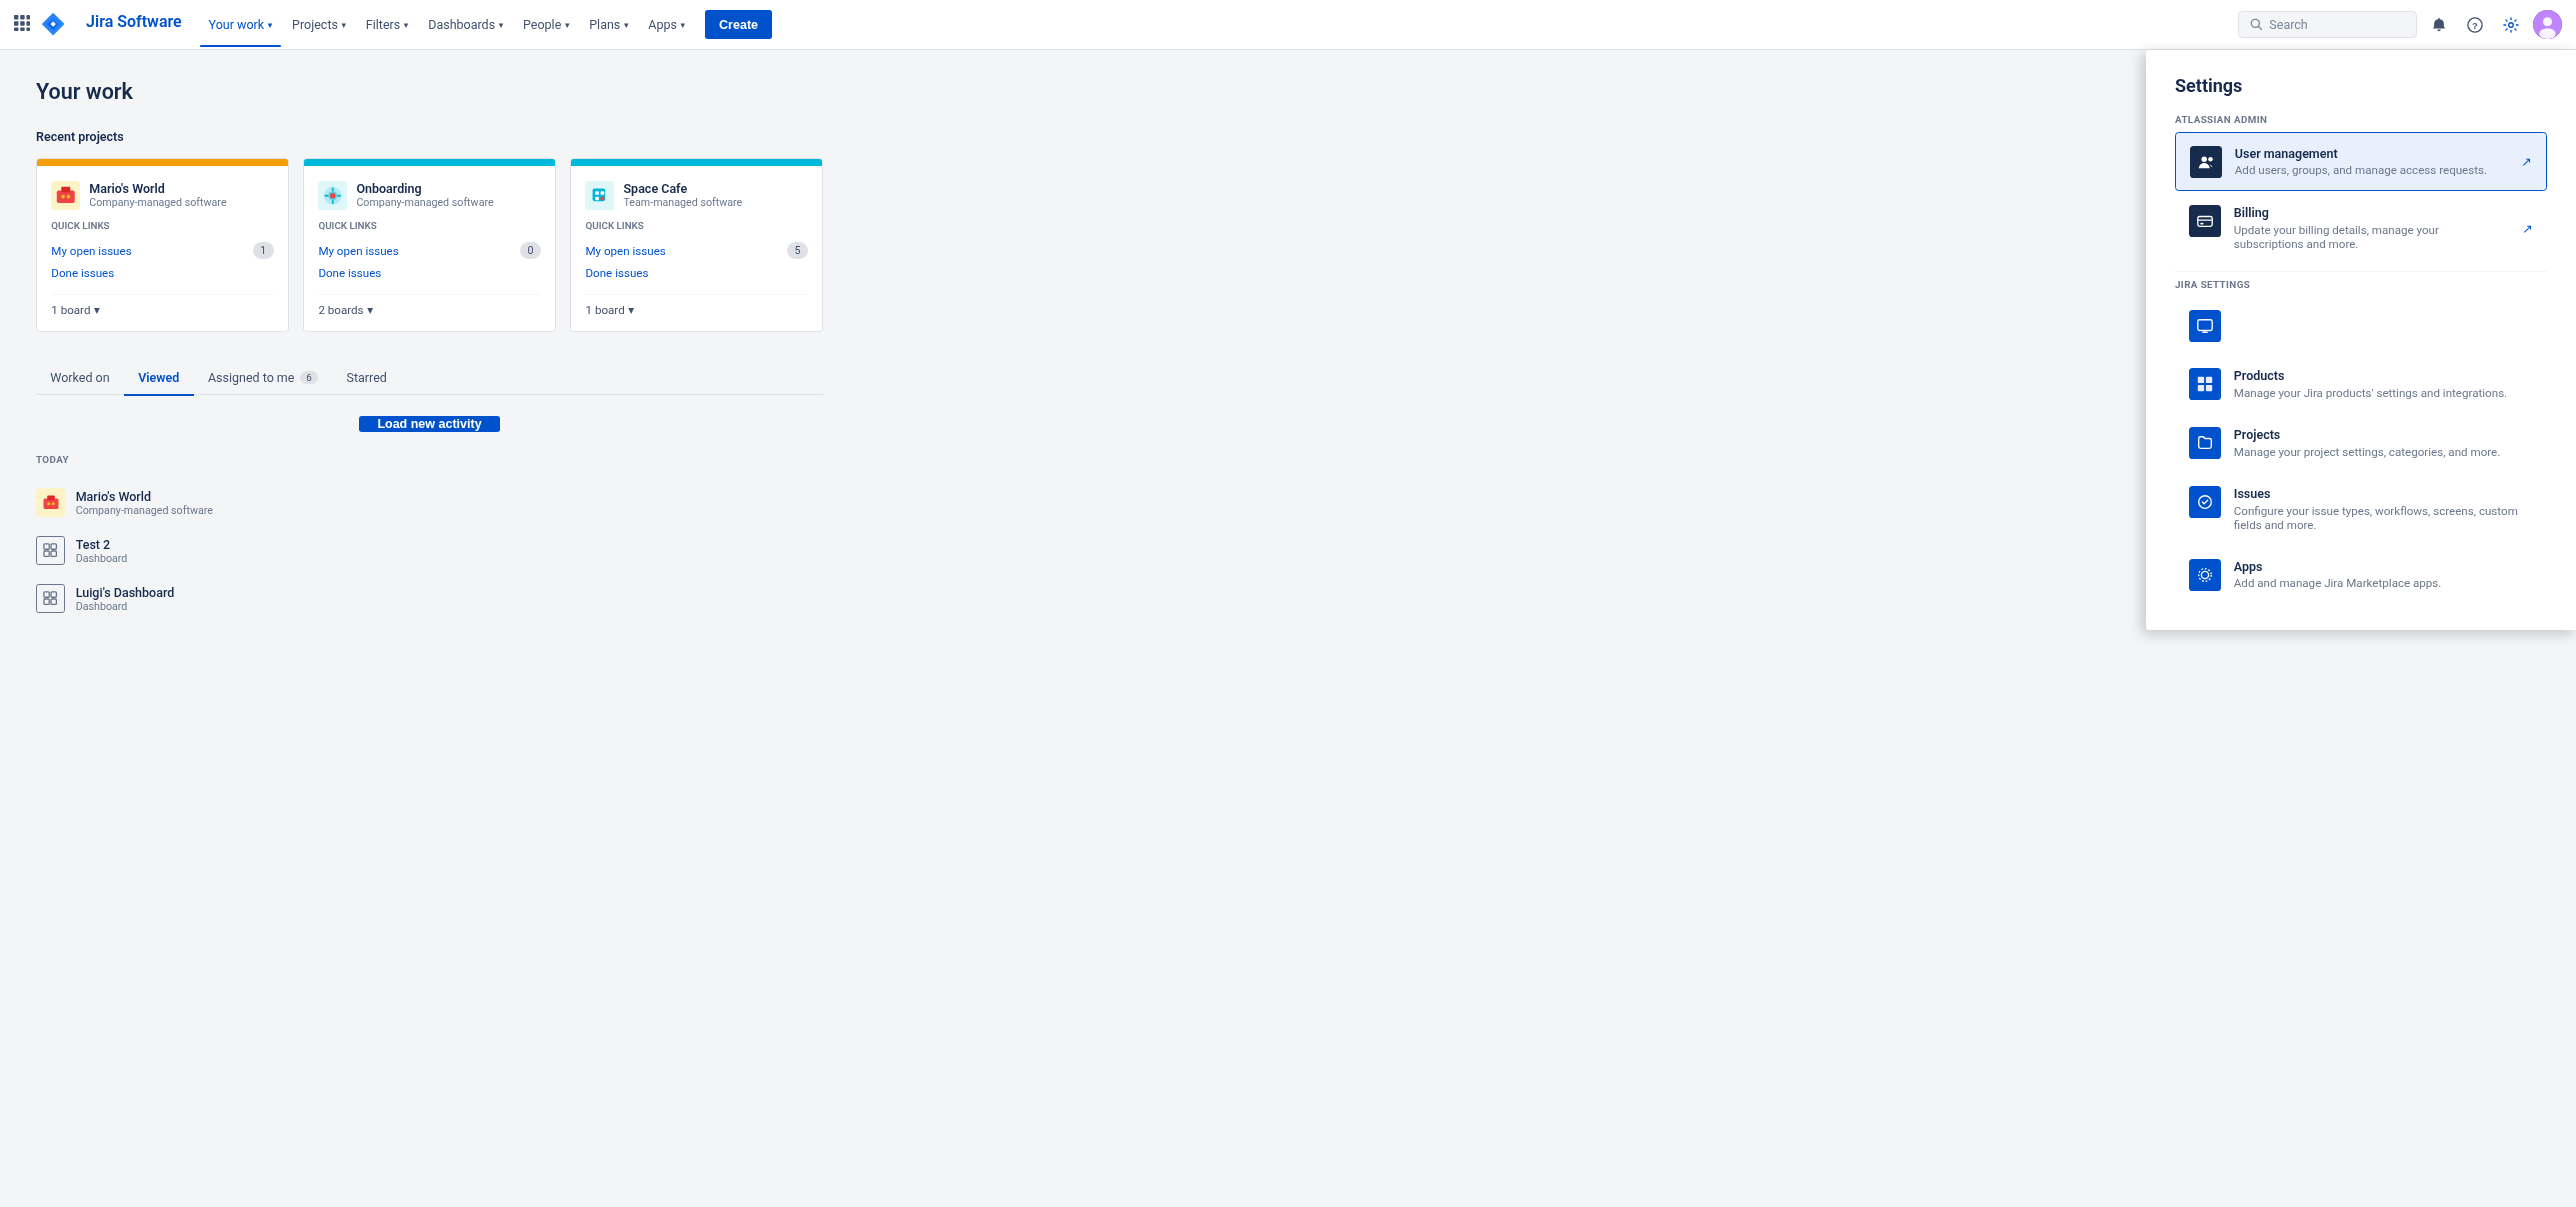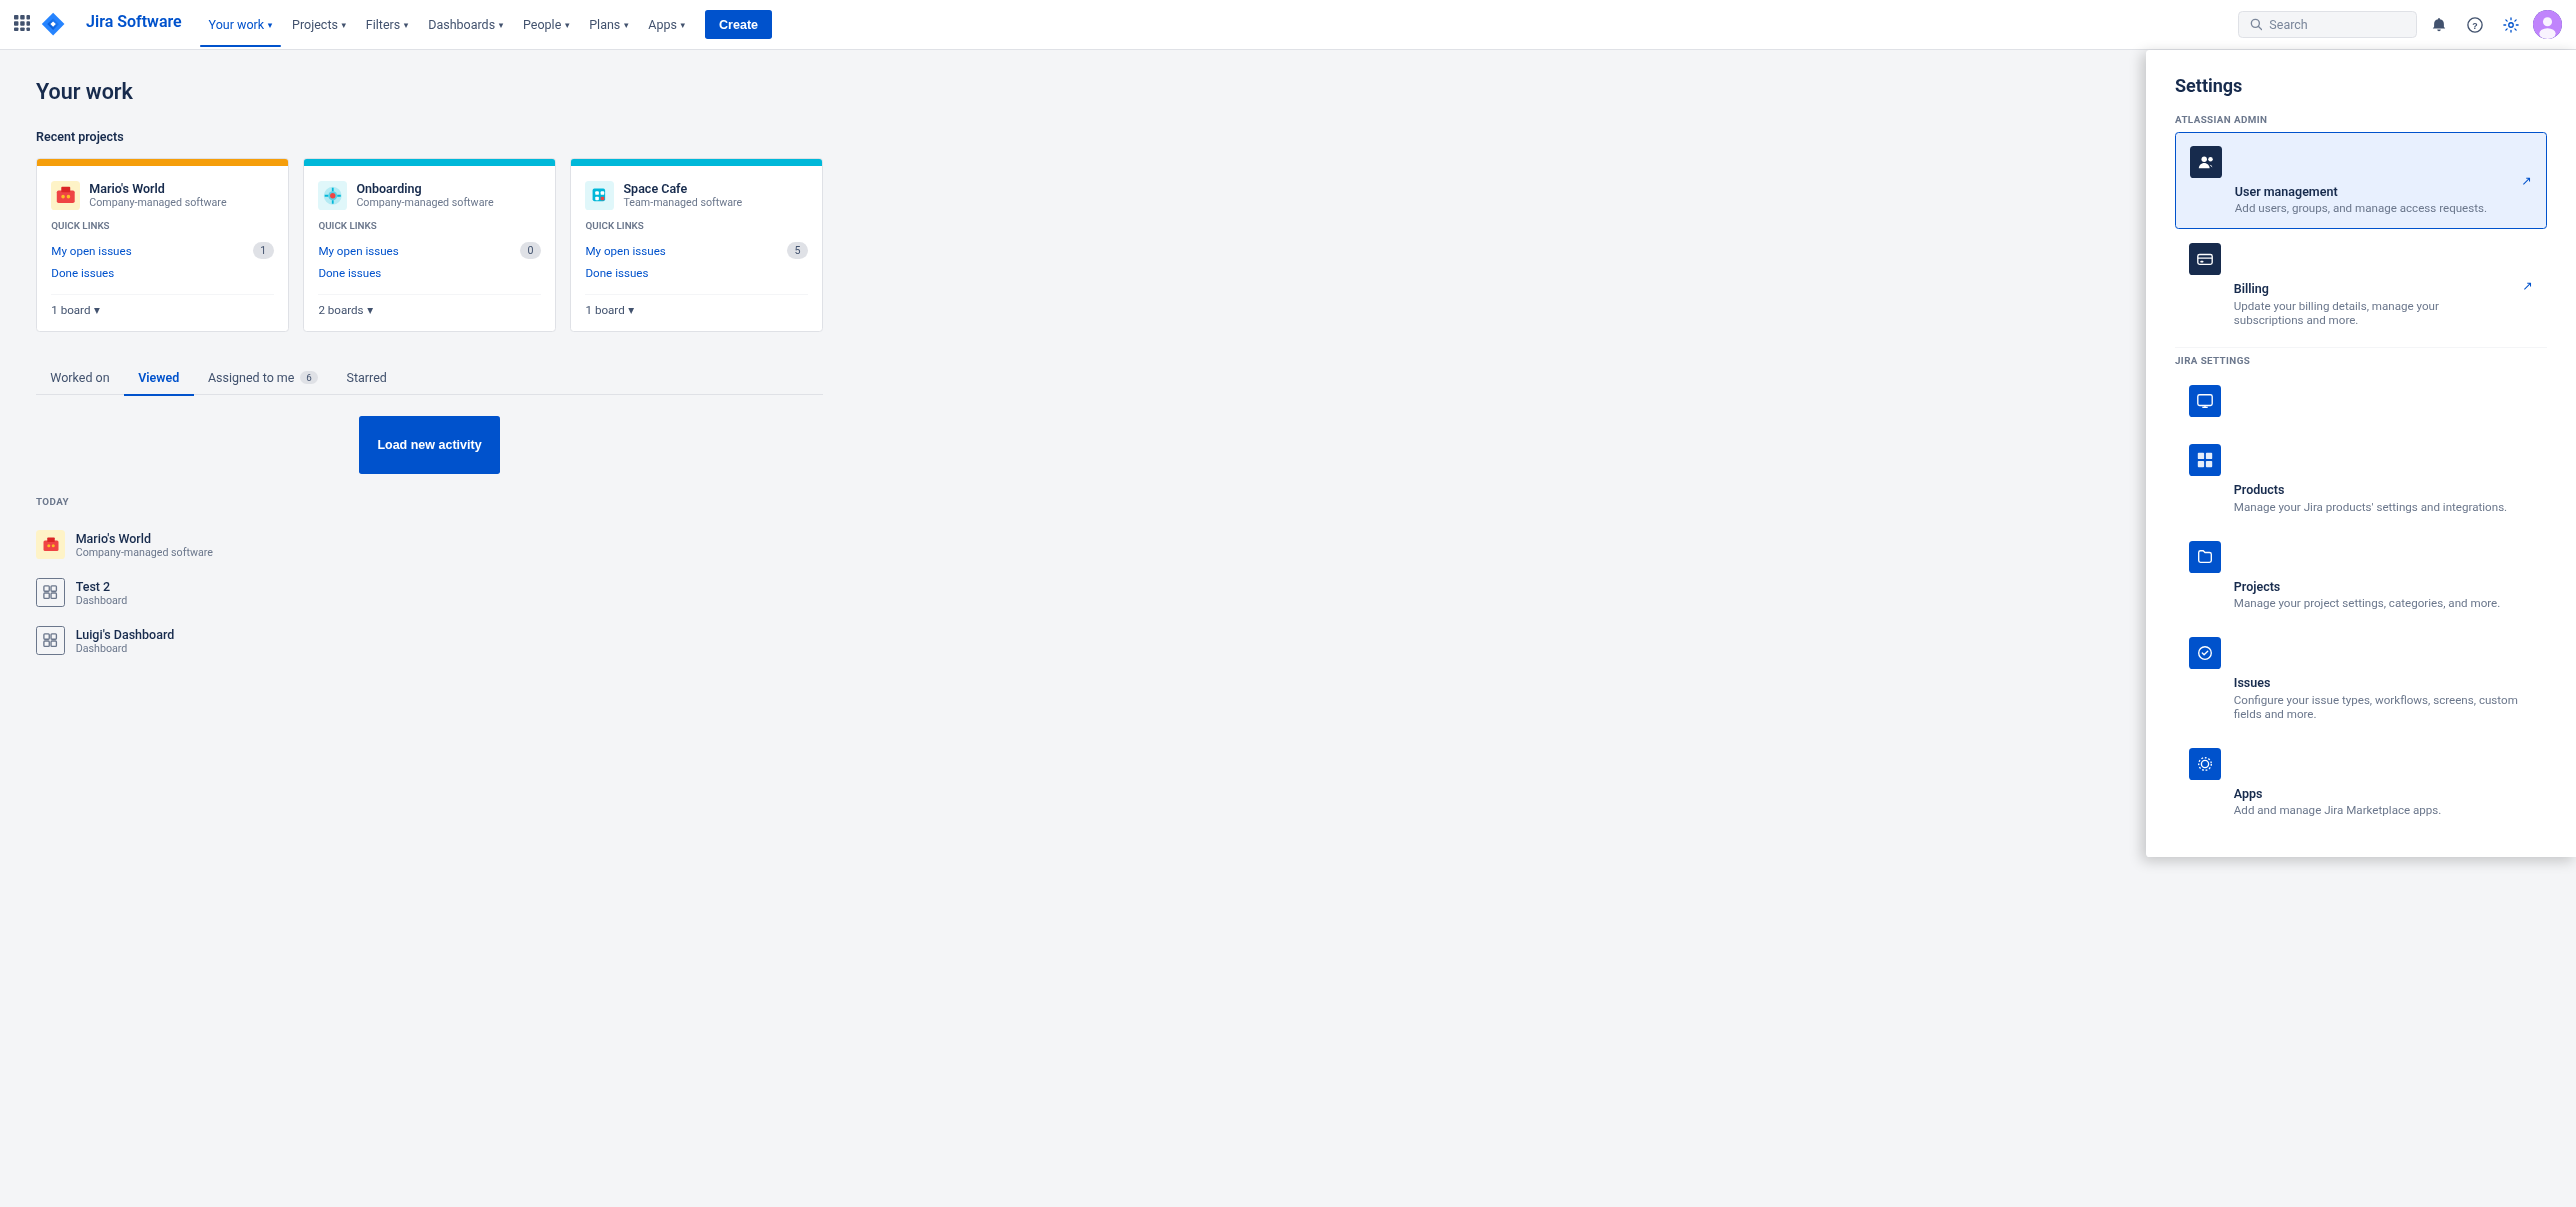--- a/index.html
+++ b/index.html
@@ -178,21 +178,21 @@
       color: #42526e;
     }
 
     
     .load-activity-wrap { display: flex; justify-content: center; margin-bottom: 21.5px; }
     .load-activity-btn {
       background: #0052cc;
       color: #fff;
       border: none;
       border-radius: 2.7px;
-      padding: 22px 18px;
+      padding: 1px 18px;
       font-size: 12.5px;
       font-weight: 600;
       cursor: pointer;
     }
 
     
     .today-label { font-size: 9.8px; font-weight: 700; color: #6b778c; text-transform: uppercase; margin-bottom: 14.3px; letter-spacing: 0.4px; }
     .activity-item { display: flex; align-items: center; gap: 10.7px; padding: 9px 0; border-bottom: 0.9px solid #f4f5f7; cursor: pointer; }
     .activity-text { }
     .activity-name { font-size: 12.5px; color: #172b4d; font-weight: 500; }
@@ -240,21 +240,21 @@
     .settings-item-icon {
       width: 32px; height: 32px;
       background: #172b4d;
       border-radius: 3.6px;
       display: flex; align-items: center; justify-content: center;
       color: #fff;
       font-size: 14.3px;
       flex-shrink: 0;
     }
     .settings-item-text { flex: 1; }
-    .settings-item-name { font-size: 12.5px; font-weight: 600; color: #172b4d; margin-bottom: 2.7px; margin-top: 38px; }
+    .settings-item-name { font-size: 12.5px; font-weight: 600; color: #172b4d; margin-bottom: 2.7px; }
     .settings-item-desc { font-size: 11.6px; color: #6b778c; }
     .settings-external-icon { color: #0052cc; font-size: 12.5px; margin-left: auto; align-self: center; }
     .settings-divider { height: 0.9px; background: #f4f5f7; margin: 7.2px 0; }
 
     .content-area { display: flex; position: relative; }
     .main-content { flex: 1; min-width: 0; }
   </style>
 </head>
 <body>
 

